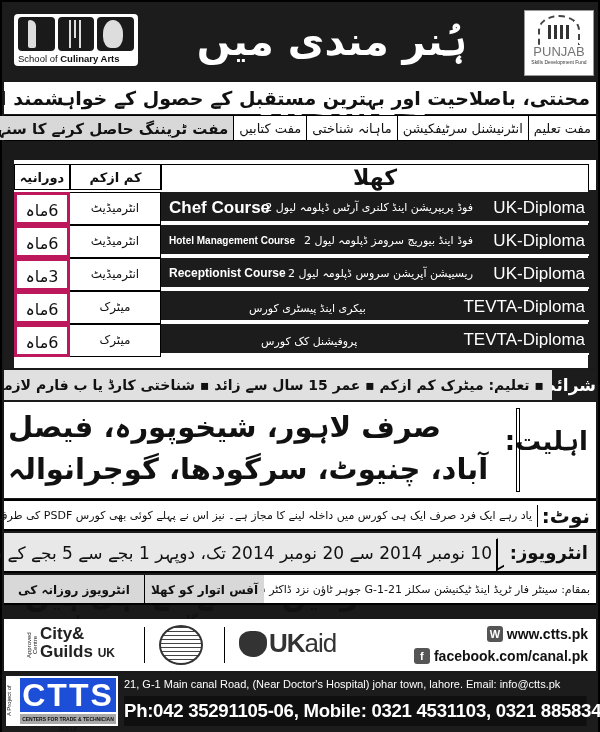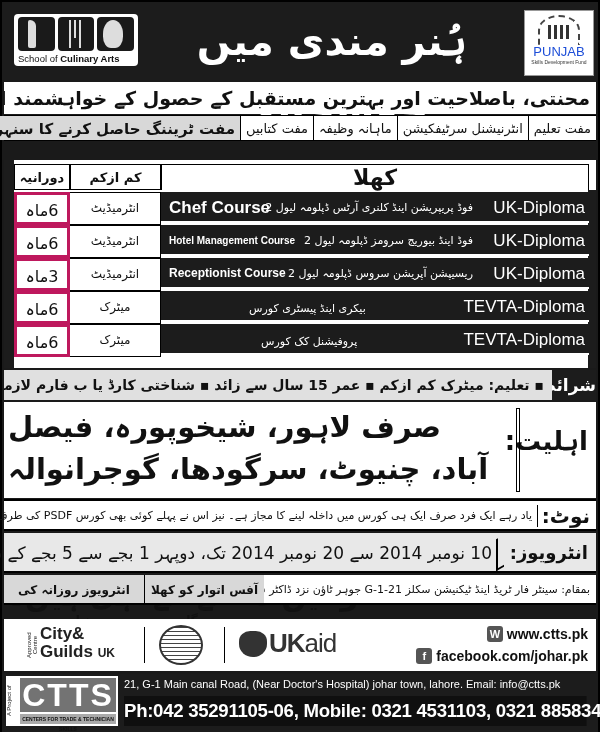--- a/index.html
+++ b/index.html
@@ -15,21 +15,21 @@
   .sca-tile .k { position: absolute; left: 10px; top: 3px; width: 8px; height: 28px; background: #ddd; border-radius: 2px 6px 2px 2px; }
   .sca-tile .f { position: absolute; left: 11px; top: 3px; width: 12px; height: 28px; border-left: 2px solid #ddd; border-right: 2px solid #ddd; }
   .sca-tile .f:after { content: ""; position: absolute; left: 3px; top: 0; width: 2px; height: 18px; background: #ddd; }
   .sca-tile .s { position: absolute; left: 6px; top: 3px; width: 20px; height: 28px; background: #ddd; border-radius: 50% 50% 40% 40%; }
   .sca-text { font-family: "Liberation Sans", sans-serif; font-size: 9.5px; color: #111; margin-top: 2px; white-space: nowrap; }
   .sca-text b { font-weight: bold; }
   .title-urdu { position: absolute; left: 150px; top: 4px; width: 360px; height: 70px; color: #fff; font-family: "DejaVu Sans", sans-serif; font-size: 40px; font-weight: bold; text-align: center; direction: rtl; line-height: 70px; }
   .logo-punjab { position: absolute; left: 522px; top: 8px; width: 70px; height: 66px; background: #fff; border: 1px solid #999; text-align: center; }
   .punjab-gear { width: 42px; height: 30px; margin: 4px auto 0; border: 2px dashed #444; border-radius: 50% 50% 0 0; border-bottom: none; position: relative; }
   .punjab-gear:after { content: ""; position: absolute; left: 8px; top: 8px; width: 22px; height: 14px; background: repeating-linear-gradient(90deg,#333 0 3px,#fff 3px 6px); }
-  .punjab-name { font-family: "Liberation Sans", sans-serif; font-size: 13px; color: #1d4ed8; line-height: 14px; }
+  .punjab-name { font-family: "Liberation Sans", sans-serif; font-size: 13px; color: #737373; line-height: 14px; }
   .punjab-sub { font-family: "Liberation Sans", sans-serif; font-size: 5px; color: #333; }
 
   
   .tagline { position: absolute; left: 2px; top: 80px; width: 592px; height: 32px; background: #fff; direction: rtl; font-size: 19px; font-weight: bold; line-height: 32px; padding-right: 6px; white-space: nowrap; overflow: hidden; }
 
   
   .benefits { position: absolute; left: 2px; top: 113px; width: 592px; height: 26px; display: flex; direction: rtl; background: #fff; border-top: 1px solid #000; border-bottom: 1px solid #000; }
   .benefit { border-left: 1px solid #000; padding: 0 5px; font-size: 13px; line-height: 26px; white-space: nowrap; }
   .benefit-highlight { flex: 1; background: #d8d8d8; text-align: center; font-size: 15px; font-weight: bold; line-height: 26px; border-left: none; }
 
@@ -95,21 +95,21 @@
   .ukaid-text { position: absolute; left: 30px; top: 0; font-family: "Liberation Sans", sans-serif; font-size: 26px; font-weight: bold; color: #333; letter-spacing: -1px; line-height: 32px; }
   .ukaid-text span { font-weight: normal; }
   .links { position: absolute; right: 8px; top: 4px; text-align: right; }
   .link-row { display: flex; justify-content: flex-end; align-items: center; gap: 4px; font-family: "Liberation Sans", sans-serif; font-size: 14px; font-weight: bold; line-height: 22px; }
   .link-icon { width: 16px; height: 16px; background: #555; color: #fff; font-size: 11px; font-weight: bold; text-align: center; line-height: 16px; border-radius: 3px; }
 
   
   .footer { position: absolute; left: 0; top: 672px; width: 596px; height: 58px; background: #1c1c1c; }
   .ctts { position: absolute; left: 4px; top: 2px; width: 112px; height: 50px; background: #fff; }
   .ctts-proj { position: absolute; left: 0; top: 2px; width: 10px; height: 46px; font-family: "Liberation Sans", sans-serif; font-size: 6px; writing-mode: vertical-rl; transform: rotate(180deg); text-align: center; color: #111; }
-  .ctts-logo { position: absolute; left: 14px; top: 2px; width: 96px; height: 34px; background: #737373; color: #fff; font-family: "Liberation Sans", sans-serif; font-size: 32px; font-weight: bold; text-align: center; line-height: 34px; letter-spacing: 2px; }
+  .ctts-logo { position: absolute; left: 14px; top: 2px; width: 96px; height: 34px; background: #1d4ed8; color: #fff; font-family: "Liberation Sans", sans-serif; font-size: 32px; font-weight: bold; text-align: center; line-height: 34px; letter-spacing: 2px; }
   .ctts-sub { position: absolute; left: 14px; top: 38px; width: 96px; height: 10px; background: #aaa; font-family: "Liberation Sans", sans-serif; font-size: 5px; text-align: center; line-height: 10px; color: #111; font-weight: bold; }
   .addr { position: absolute; left: 122px; top: 4px; font-family: "Liberation Sans", sans-serif; font-size: 11px; color: #fff; white-space: nowrap; }
   .phones { position: absolute; left: 122px; top: 22px; width: 472px; height: 30px; background: #0f0f0f; color: #fff; font-family: "Liberation Sans", sans-serif; font-size: 19px; font-weight: bold; line-height: 30px; white-space: nowrap; letter-spacing: -0.3px; transform: scaleX(0.98); transform-origin: left; }
 </style>
 </head>
 <body>
 
 <div class="ad">
 
   <div class="header">
@@ -133,21 +133,21 @@
       <div class="punjab-name">PUNJAB</div>
       <div class="punjab-sub">Skills Development Fund</div>
     </div>
   </div>
 
   <div class="tagline">محنتی، باصلاحیت اور بہترین مستقبل کے حصول کے خواہشمند افراد اس موقع سے بھرپور فائدہ اُٹھائیں</div>
 
   <div class="benefits">
     <div class="benefit">مفت تعلیم</div>
     <div class="benefit">انٹرنیشنل سرٹیفکیشن</div>
-    <div class="benefit">ماہانہ وظیفہ</div>
+    <div class="benefit">ماہانہ شناختی</div>
     <div class="benefit">مفت کتابیں</div>
     <div class="benefit benefit-highlight">مفت ٹریننگ حاصل کرنے کا سنہری موقع</div>
   </div>
 
   <div class="course-wrap">
     <div class="side-bar"></div>
     <div class="side-bar-r"></div>
     <div class="col-head head-duration">دورانیہ</div>
     <div class="col-head head-edu">کم ازکم تعلیم</div>
     <div class="col-head head-course">کھلا</div>
@@ -242,21 +242,21 @@
       <div class="ukaid-crest"></div>
       <div class="ukaid-text"><span style="font-weight:bold">UK</span><span>aid</span></div>
     </div>
     <div class="links">
       <div class="link-row">
         <span class="link-icon">W</span>
         <span>www.ctts.pk</span>
       </div>
       <div class="link-row">
         <span class="link-icon">f</span>
-        <span>facebook.com/johar.pk</span>
+        <span>facebook.com/canal.pk</span>
       </div>
     </div>
   </div>
 
   <div class="footer">
     <div class="ctts">
       <div class="ctts-proj">A Project of</div>
       <div class="ctts-logo">CTTS</div>
       <div class="ctts-sub">CENTERS FOR TRADE &amp; TECHNICIAN SKILLS</div>
     </div>

